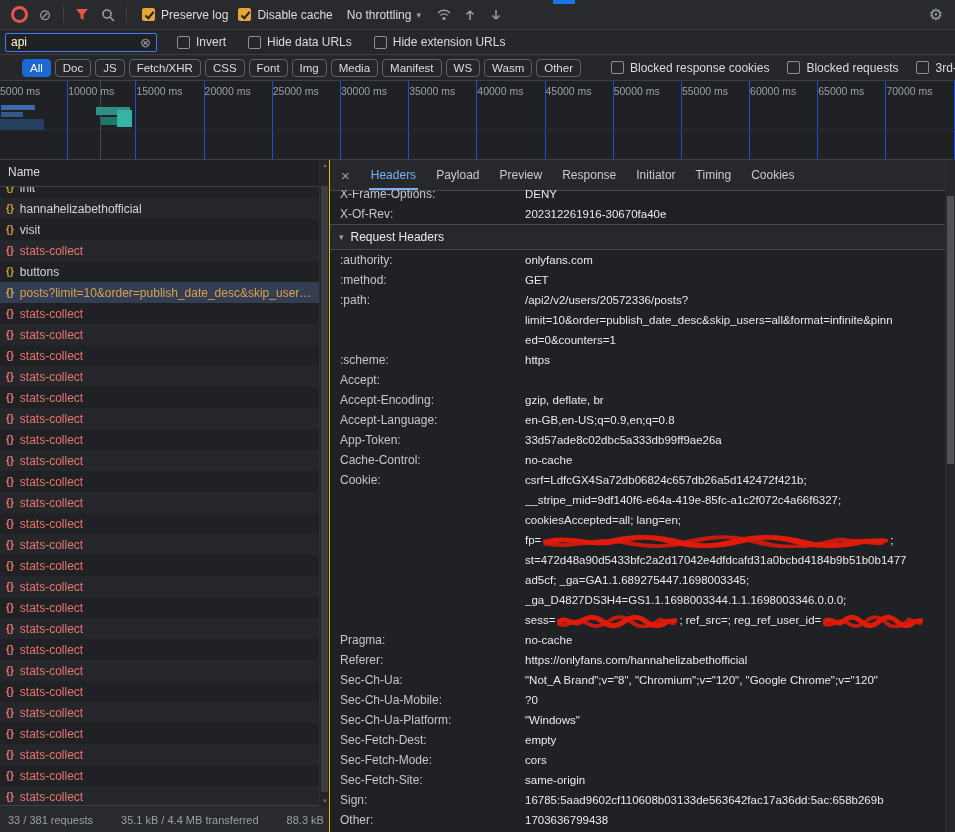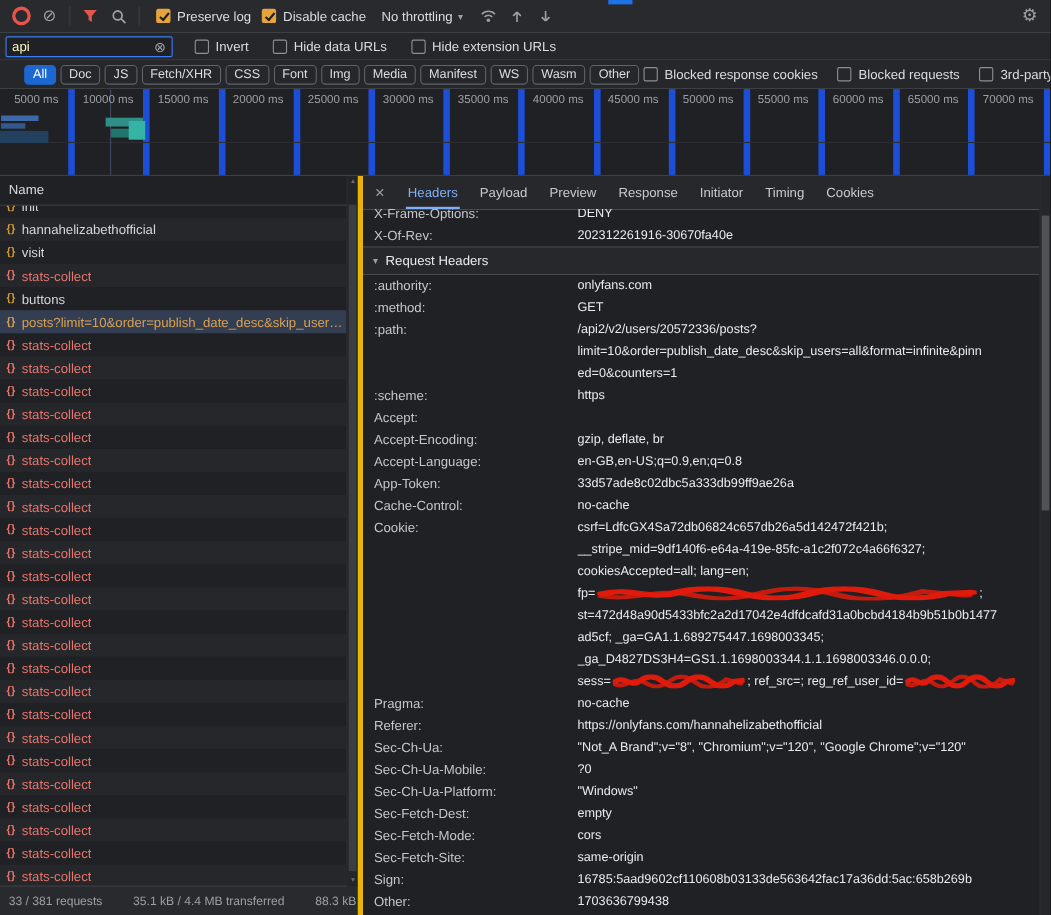--- a/index.html
+++ b/index.html
@@ -24,27 +24,27 @@
   .top-blue{position:absolute;left:553px;top:0;width:22px;height:4px;background:#1a73e8;}
   
   .filter-box{display:flex;align-items:center;width:152px;height:19px;border:1px solid #3d7ef5;background:#202124;border-radius:2px;padding:0 5px;box-sizing:border-box;}
   .filter-box input{background:transparent;border:none;outline:none;color:#fef9c3;font-family:inherit;font-size:12px;width:118px;padding:0;}
   .inp-clear{margin-left:auto;color:#9aa0a6;font-size:13px;line-height:1;}
   
   .chip{border:1px solid #5f6368;border-radius:4px;padding:2px 7px;margin-right:4px;color:#dadce0;font-size:11.5px;white-space:nowrap;}
   .chip.sel{background:#1c67d2;border-color:#1c67d2;color:#fff;}
   
   .overview{position:relative;height:78px;border-bottom:1px solid #3c4043;background:#202124;display:flex;overflow:hidden;}
-  .ov-col{flex:0 0 68.2px;border-right:6px solid #1d4ed8;box-sizing:border-box;font-size:10.5px;color:#9aa0a6;text-align:right;padding:4px 9px 0 0;white-space:nowrap;}
+  .ov-col{flex:0 0 68.2px;border-right:1px solid #1d4ed8;box-sizing:border-box;font-size:10.5px;color:#9aa0a6;padding:4px 9px 0 0;white-space:nowrap;}
   .ov-mid{position:absolute;left:0;right:0;top:48px;height:1px;background:#2b2d30;}
   .ov-marker{position:absolute;top:0;bottom:0;width:1px;background:rgba(160,190,255,0.25);}
   .ov-bar{position:absolute;}
   
   .main{display:flex;height:673px;}
-  .left{width:330px;flex:0 0 330px;position:relative;border-right:5px solid #eab308;box-sizing:border-box;display:flex;flex-direction:column;background:#202124;}
+  .left{width:330px;flex:0 0 330px;position:relative;border-right:1px solid #eab308;box-sizing:border-box;display:flex;flex-direction:column;background:#202124;}
   .name-hdr{height:26px;line-height:25px;padding-left:8px;border-bottom:1px solid #3c4043;color:#dadce0;flex:0 0 26px;}
   .req-list{flex:1;overflow:hidden;width:320px;}
   .req-rows{margin-top:-10px;}
   .row{height:21px;display:flex;align-items:center;padding:0 6px;gap:6px;white-space:nowrap;overflow:hidden;box-sizing:border-box;}
   .row:nth-child(even){background:#26272b;}
   .ric{font-weight:700;font-size:10px;color:#d29a3a;flex:0 0 auto;}
   .rlbl{color:#d3d5d8;overflow:hidden;text-overflow:ellipsis;}
   .row.error .ric,.row.error .rlbl{color:#e8756d;}
   .row.sel{background:#333e52;}
   .row.sel .ric,.row.sel .rlbl{color:#d9a050;}
@@ -160,21 +160,21 @@
         <span class="chip">Fetch/XHR</span>
         <span class="chip">CSS</span>
         <span class="chip">Font</span>
         <span class="chip">Img</span>
         <span class="chip">Media</span>
         <span class="chip">Manifest</span>
         <span class="chip">WS</span>
         <span class="chip">Wasm</span>
         <span class="chip">Other</span>
       </span>
-    <span class="cbgrp" style="margin-left:0">
+    <span class="cbgrp" style="margin-left:26px">
       <span class="cb"></span>
       <span class="cblbl">Blocked response cookies</span>
     </span>
     <span class="cbgrp" style="margin-left:18px">
       <span class="cb"></span>
       <span class="cblbl">Blocked requests</span>
     </span>
     <span class="cbgrp" style="margin-left:18px">
       <span class="cb"></span>
       <span class="cblbl">3rd-party requests</span>

